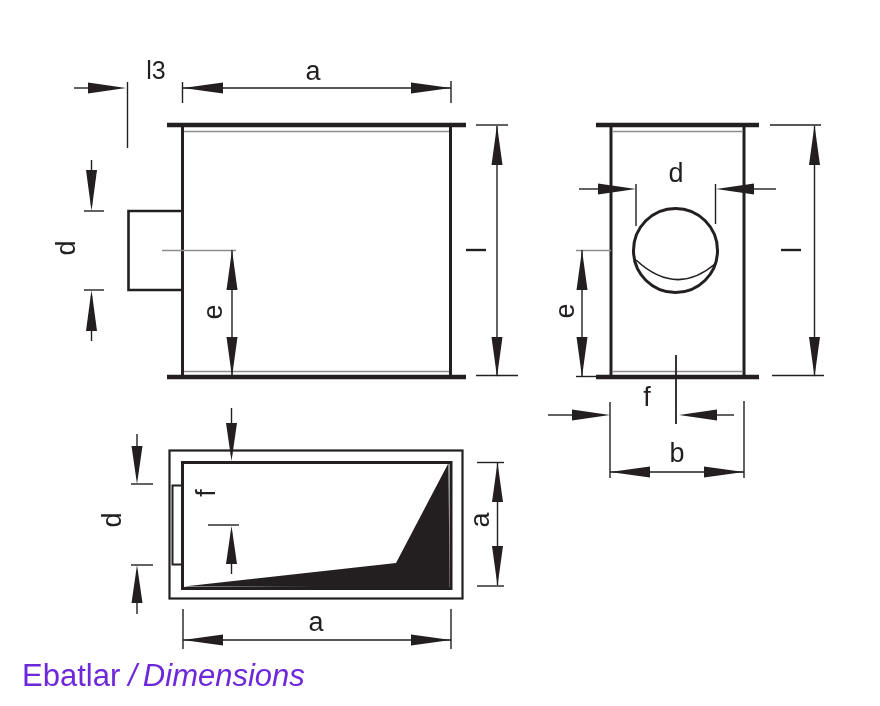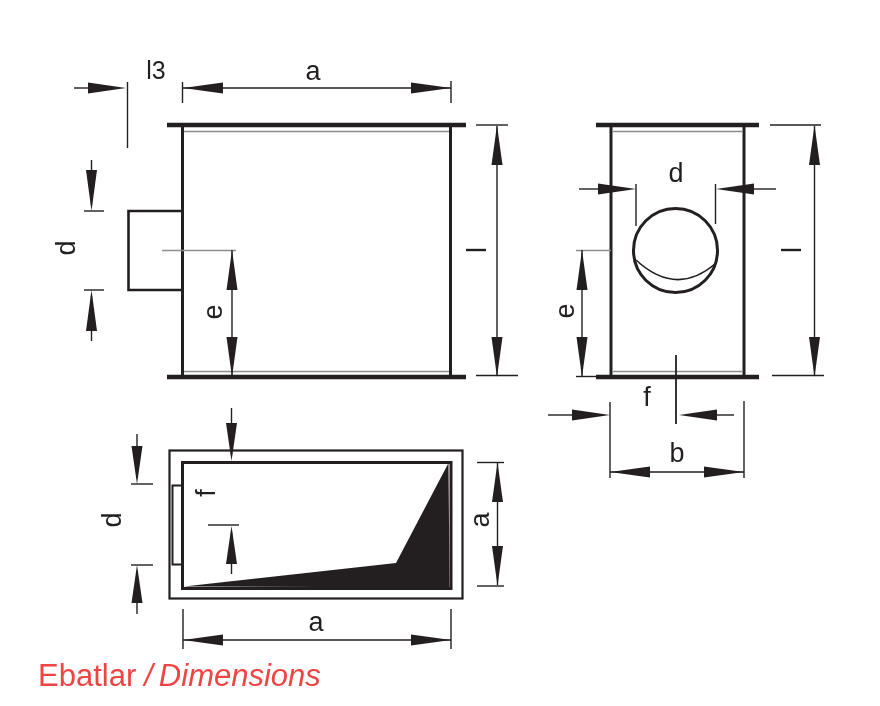--- a/index.html
+++ b/index.html
@@ -15,21 +15,21 @@
   .w22{stroke-width:2.2;}
   .w20{stroke-width:2;}
   .w18{stroke-width:1.8;}
   .w14{stroke-width:1.4;}
   .gray{stroke:#8b8d8f;stroke-width:1.4;fill:none;}
   .ah{fill:#231f20;stroke:none;}
   .solid{fill:#231f20;stroke:none;}
   text.dim{font-family:"Liberation Sans",sans-serif;font-size:27px;fill:#231f20;}
   text.small{font-size:25px;}
   .footer{
-    position:absolute;left:38px;top:658px;color:#ef4444;font-size:31px;
+    position:absolute;left:22px;top:658px;color:#6d28d9;font-size:31px;
     white-space:nowrap;
   }
   .footer .it{font-style:italic;}
   .footer .sep{margin:0 6px 0 8px;}
 </style>
 </head>
 <body>
 
 <svg width="880" height="706" viewBox="0 0 880 706">
 

